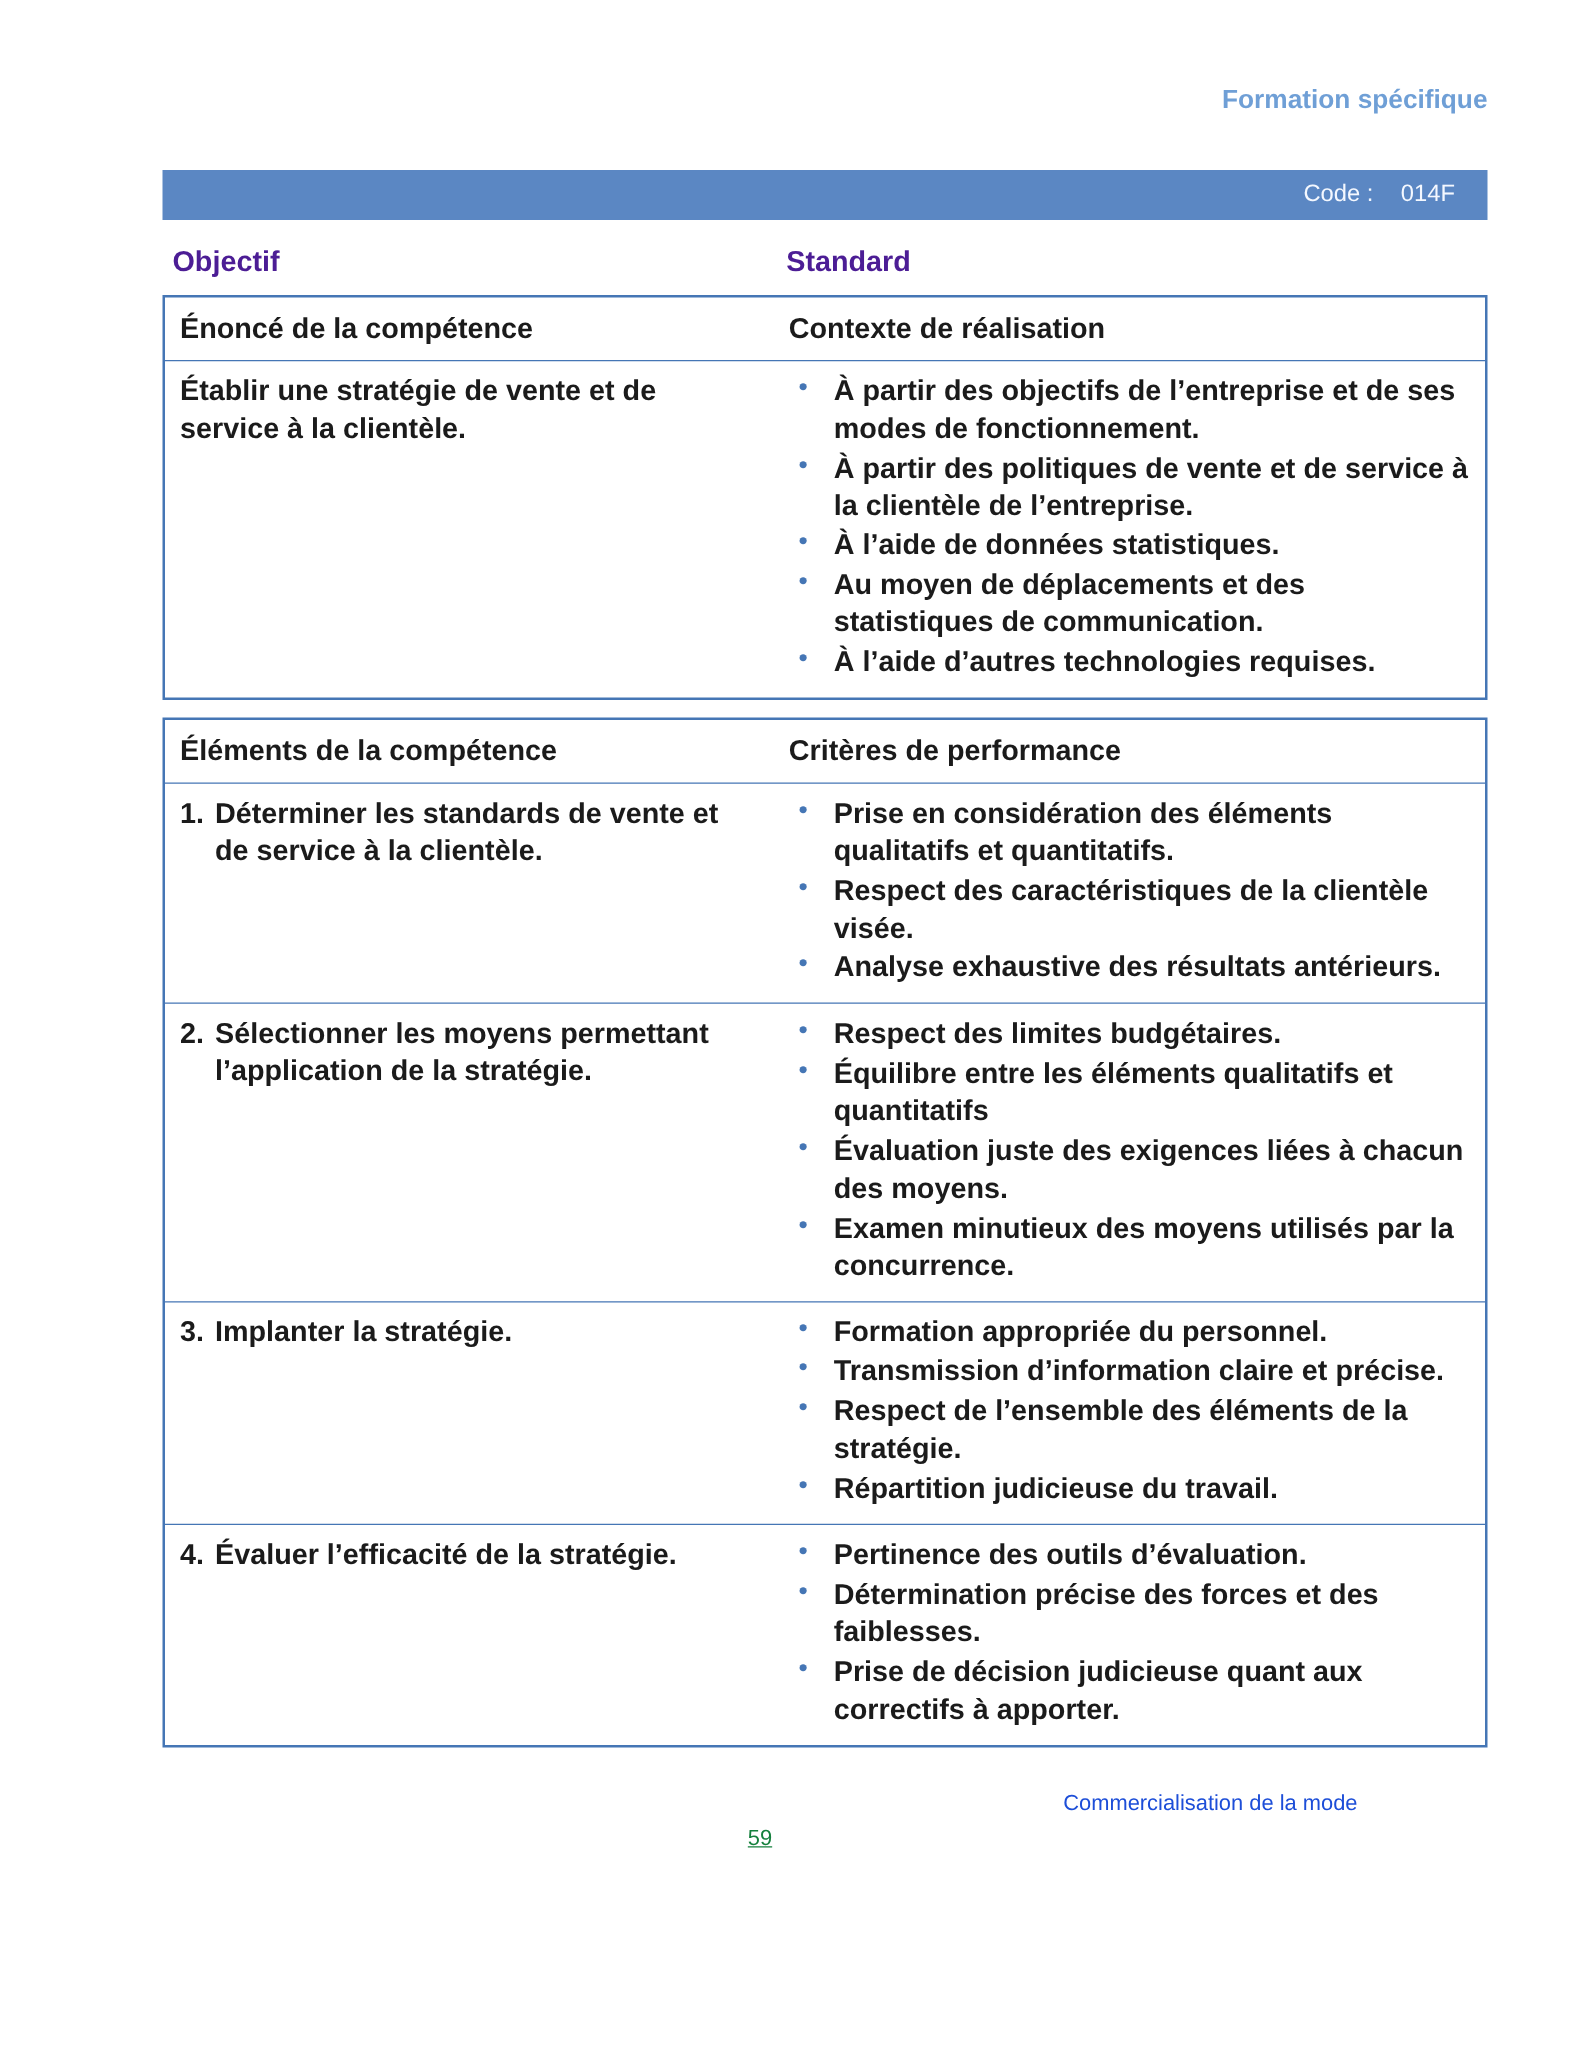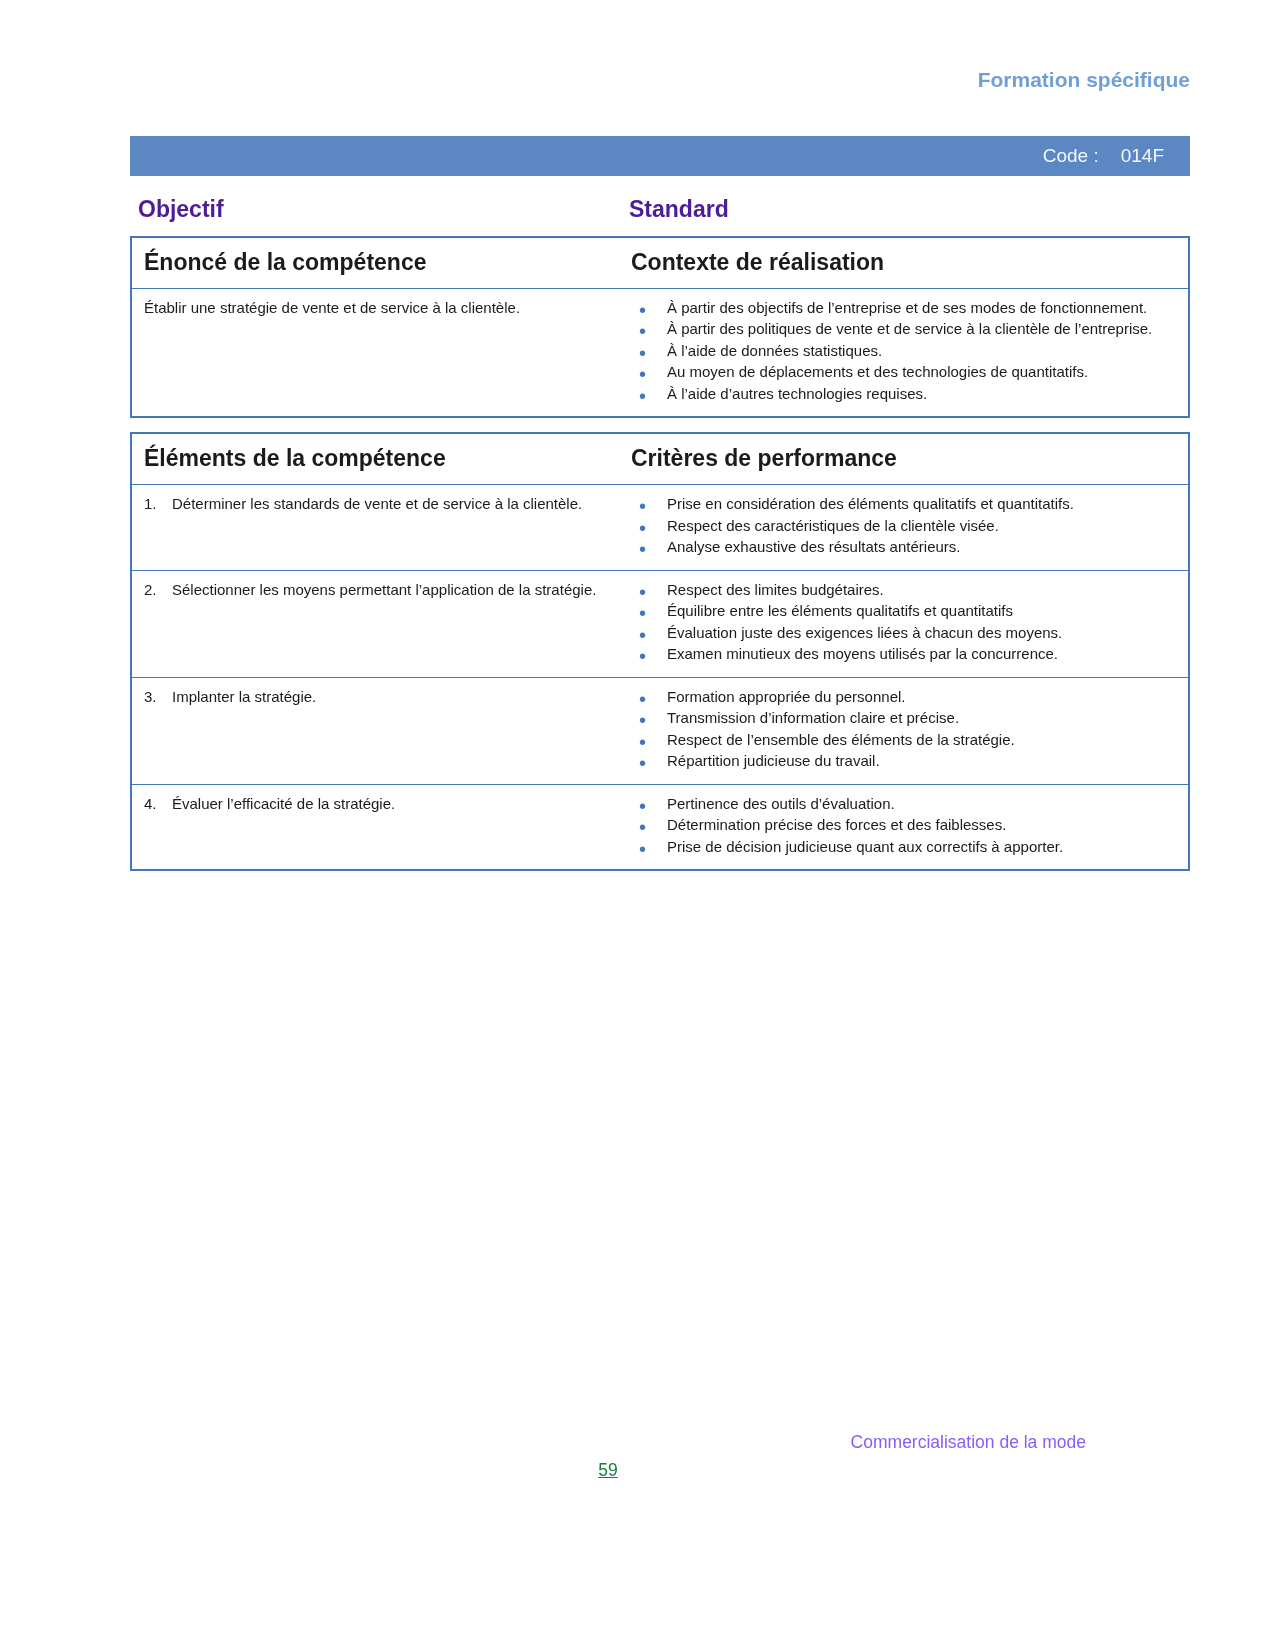--- a/index.html
+++ b/index.html
@@ -49,22 +49,23 @@
   .col-title.right { flex: 1; padding-left: 12px; }
   .box {
     border: 2px solid #4576b5;
     margin-top: 13px;
   }
   .box + .box { margin-top: 14px; }
   .row { display: flex; }
   .row + .row { border-top: 1px solid #4576b5; }
   .cell {
     padding: 9px 12px 11px 12px;
-    font-size: 15px;
+    font-size: 23px;
     line-height: 1.3;
+    font-weight: bold;
   }
   .cell.left { width: 487px; flex: none; }
   .cell.right { flex: 1; }
   .cell.hdr {
     font-weight: bold;
     font-size: 23px;
     padding-top: 10px;
     padding-bottom: 10px;
   }
   ul.bullets { list-style: none; }
@@ -84,21 +85,21 @@
   .numbered { display: flex; }
   .numbered .num { width: 28px; flex: none; }
   .numbered .txt { flex: 1; }
   .footer-right {
     position: absolute;
     top: 1432px;
     left: 130px;
     width: 956px;
     text-align: right;
     font-size: 17.5px;
-    color: #8b5cf6;
+    color: #1d4ed8;
   }
   .page-num {
     position: absolute;
     top: 1460px;
     left: 130px;
     width: 956px;
     text-align: center;
     font-size: 17.5px;
     color: #15803d;
     text-decoration: underline;
@@ -126,21 +127,21 @@
       <div class="cell left hdr">Énoncé de la compétence</div>
       <div class="cell right hdr">Contexte de réalisation</div>
     </div>
     <div class="row">
       <div class="cell left">Établir une stratégie de vente et de service à la clientèle.</div>
       <div class="cell right">
         <ul class="bullets">
           <li>À partir des objectifs de l’entreprise et de ses modes de fonctionnement.</li>
           <li>À partir des politiques de vente et de service à la clientèle de l’entreprise.</li>
           <li>À l’aide de données statistiques.</li>
-          <li>Au moyen de déplacements et des technologies de quantitatifs.</li>
+          <li>Au moyen de déplacements et des statistiques de communication.</li>
           <li>À l’aide d’autres technologies requises.</li>
         </ul>
       </div>
     </div>
   </div>
 
   <div class="box">
     <div class="row">
       <div class="cell left hdr">Éléments de la compétence</div>
       <div class="cell right hdr">Critères de performance</div>

